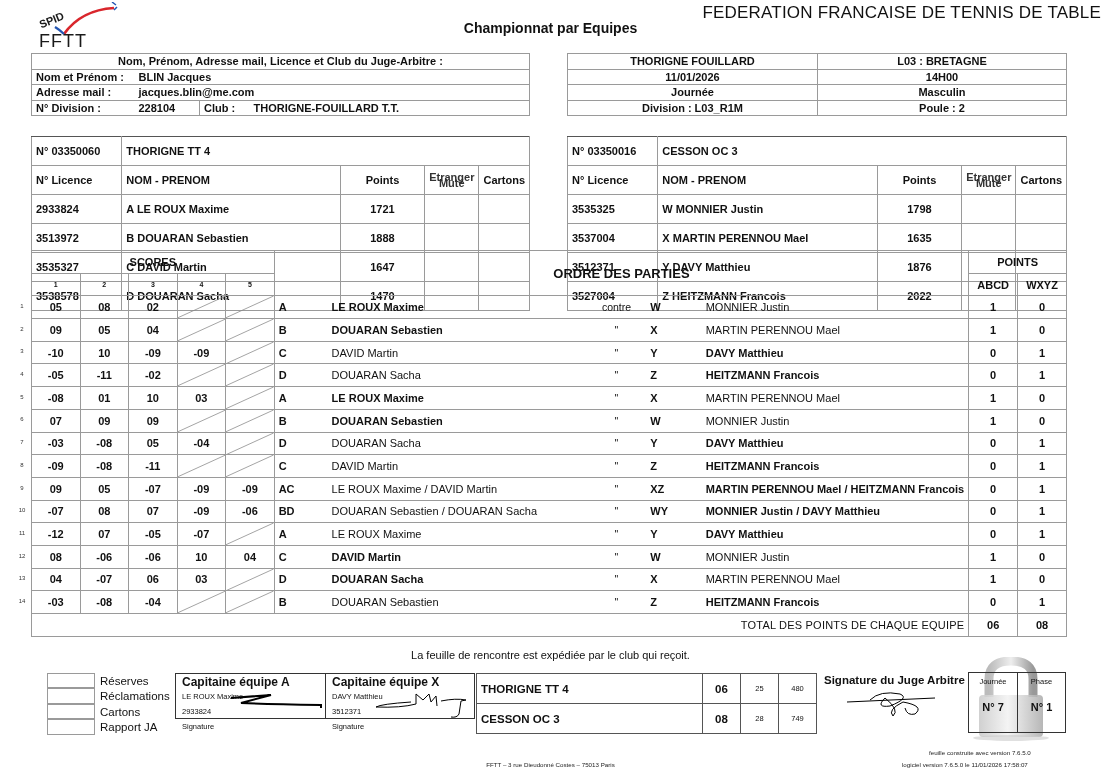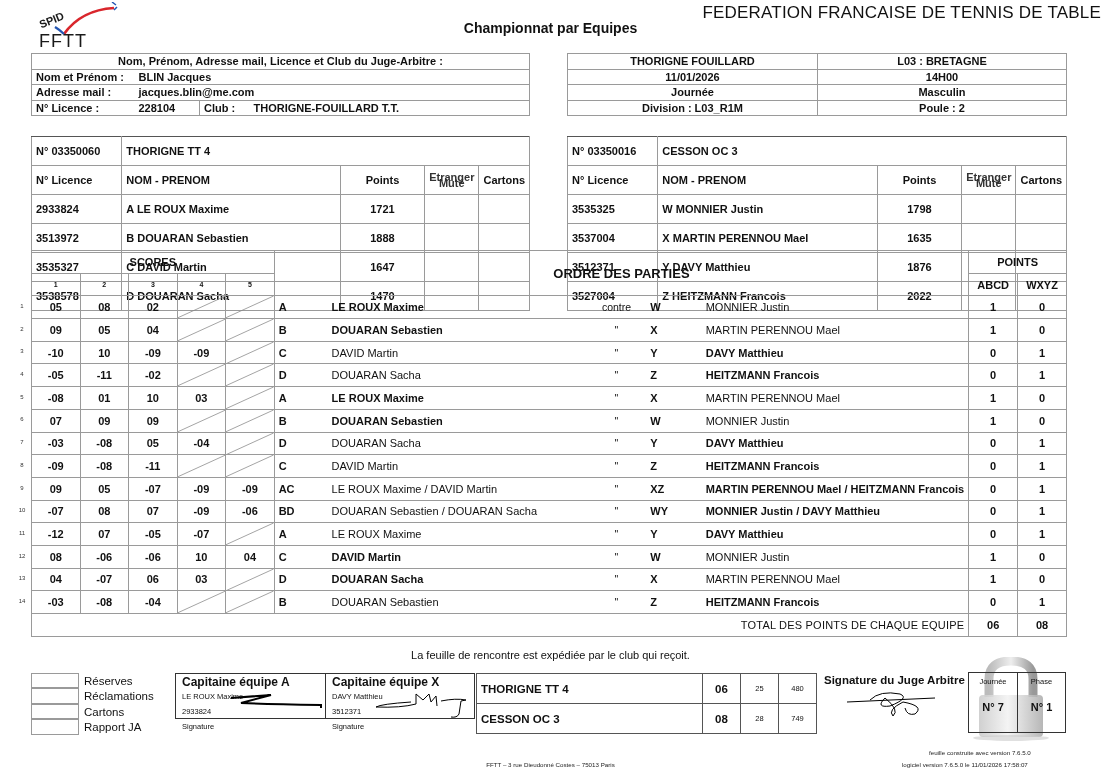--- a/index.html
+++ b/index.html
@@ -51,21 +51,21 @@
   #main .nm2 { width: 262px; }
   #main .p { width: 49px; text-align: center; font-weight: bold; }
   #main td.noleft { border-left: none; }
   #main td.noright { border-right: none; }
   #main .total { text-align: right; font-size: 11px; letter-spacing: 0.2px; }
 
   #sendnote { left: 0; width: 1101px; top: 649px; text-align: center; font-size: 11px; }
 
   
   #checks { left: 31px; top: 673px; }
-  .chk { display: flex; align-items: center; height: 15.5px; }
+  .chk { display: flex; align-items: center; height: 15.5px; margin-left: 16px; }
   .chk .box { width: 48px; height: 15.5px; border: 1px solid #9a9a9a; margin-top: -1px; }
   .chk .lbl { margin-left: 5px; font-size: 11.5px; }
 
   
   #cap { left: 175px; top: 673px; width: 300px; height: 46px; border: 1px solid #333; display: flex; }
   .capcol { position: relative; width: 50%; padding: 1px 6px; }
   .capcol + .capcol { border-left: 1px solid #333; }
   .capcol .ct { font-weight: bold; font-size: 12px; }
   .capcol .cs { font-size: 7.5px; height: 15px; line-height: 15px; }
   .sig { position: absolute; }
@@ -113,21 +113,21 @@
       </tr>
   <tr>
     <td style="width:103px;border-right:none" class="b">Nom et Prénom :</td>
     <td colspan="3" style="border-left:none" class="b">BLIN   Jacques</td>
   </tr>
   <tr>
     <td style="border-right:none" class="b">Adresse mail  :</td>
     <td colspan="3" style="border-left:none" class="b">jacques.blin@me.com</td>
   </tr>
   <tr>
-    <td style="border-right:none" class="b">N° Licence    :</td>
+    <td style="border-right:none" class="b">N° Division    :</td>
     <td style="width:65px;border-left:none" class="b">228104</td>
     <td style="width:50px;border-right:none" class="b">Club :</td>
     <td style="border-left:none" class="b">THORIGNE-FOUILLARD T.T.</td>
   </tr>
 </tbody>
   </table>
 
 <table id="info" class="abs">
   <tbody>
       <tr>

